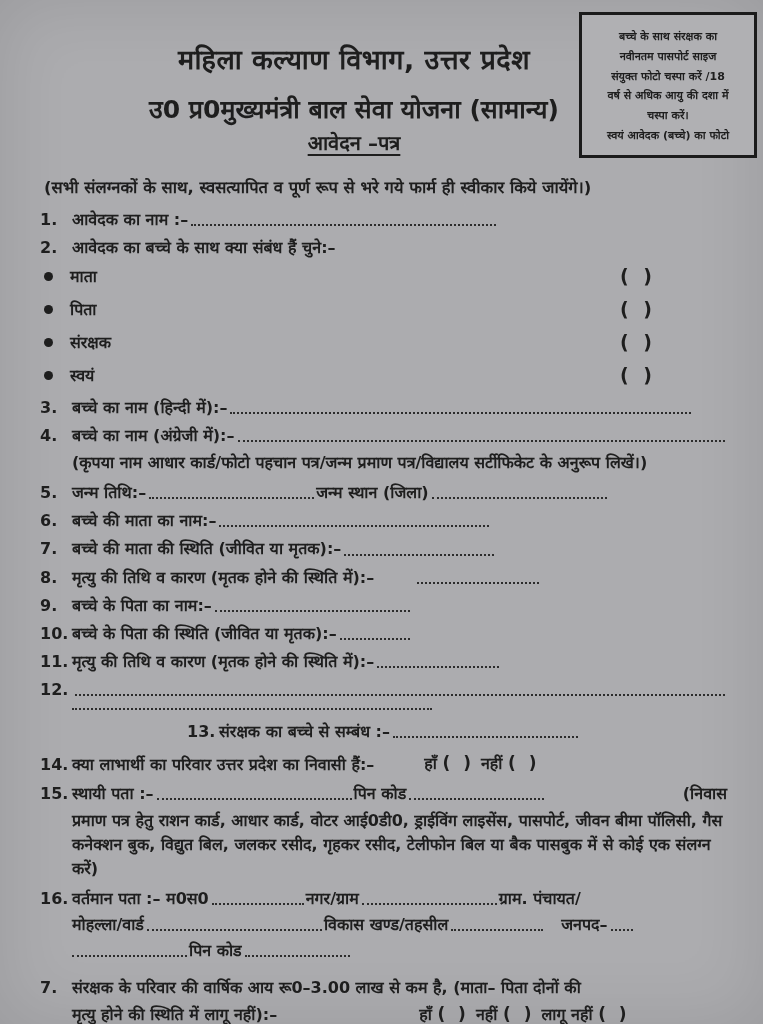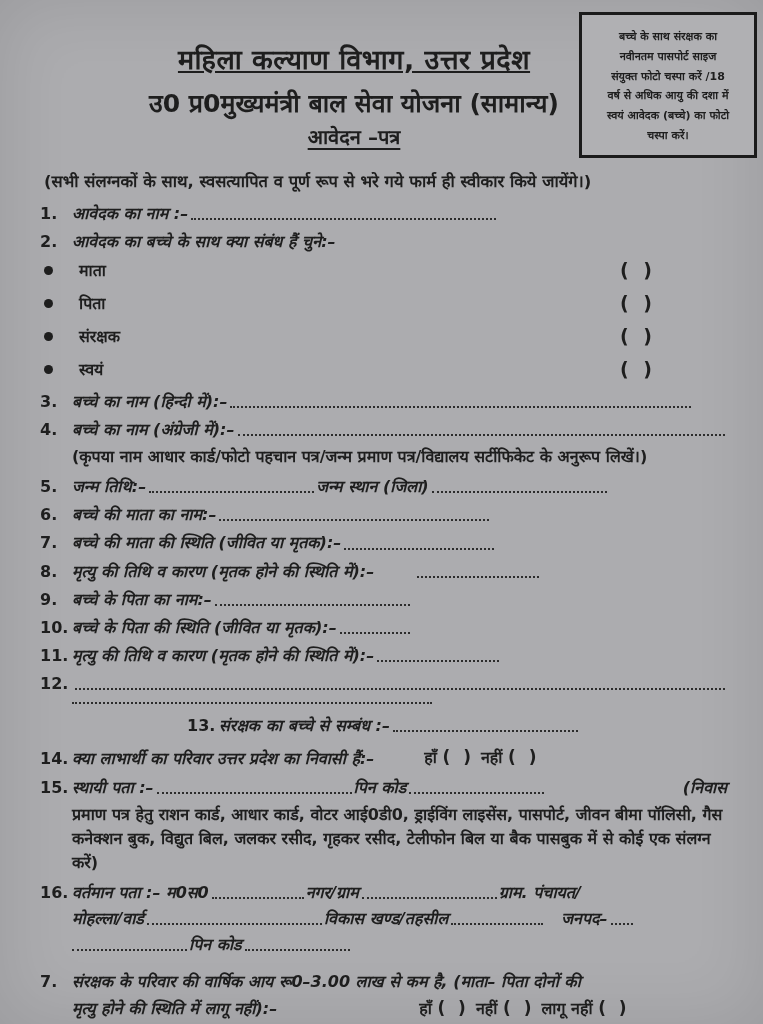--- a/index.html
+++ b/index.html
@@ -19,58 +19,58 @@
   }
   .photo-box{
     position:absolute;top:12px;right:6px;width:178px;min-height:146px;
     border:3px solid #1b1b1b;
     background:#b0b0b3;
     box-sizing:border-box;
     padding:12px 6px 8px 6px;
     font-size:11px;line-height:1.8;text-align:center;
   }
   .title-wrap{width:600px;margin:30px 0 0 14px;text-align:center;}
-  .t1{font-size:27px;letter-spacing:0.5px;text-decoration:underline;}
-  .t2{font-size:25px;margin-top:8px;}
+  .t1{font-size:27px;letter-spacing:0.5px;}
+  .t2{font-size:25px;margin-top:14px;}
   .t3{font-size:20px;margin-top:4px;text-decoration:underline;text-underline-offset:4px;}
   .notice{margin:20px 0 8px 4px;line-height:1.5;font-size:16.5px;}
   .row{display:flex;align-items:flex-end;margin:0 0 7px 0;line-height:1.32;}
   .num{flex:0 0 32px;}
-  .lbl{white-space:nowrap;font-style:italic;}
+  .lbl{white-space:nowrap;}
   .dots{display:inline-block;border-bottom:2.5px dotted #2c2c2c;margin:0 2px 4px 3px;height:2px;}
   .grow{flex:1 1 auto;min-width:24px;}
   .w20{flex:0 0 22px;} .w70{flex:0 0 70px;} .w90{flex:0 0 92px;}
   .w105{flex:0 0 105px;} .w115{flex:0 0 115px;} .w120{flex:0 0 122px;}
   .w135{flex:0 0 135px;} .w150{flex:0 0 150px;} .w165{flex:0 0 165px;}
   .w175{flex:0 0 175px;} .w185{flex:0 0 185px;} .w195{flex:0 0 195px;}
   .w270{flex:0 0 270px;} .w300{flex:0 0 305px;} .w360{flex:0 0 360px;}
   .cont{margin:0 0 7px 32px;line-height:1.5;}
   .bullet-row{position:relative;margin:0 0 11px 0;padding-left:14px;min-height:22px;}
   .bullet{position:absolute;left:-8px;top:7px;width:9px;height:9px;border-radius:50%;background:#1e1e1e;}
-  .bullet-lbl{margin-left:13px;}
+  .bullet-lbl{margin-left:4px;}
   .mark{position:absolute;left:568px;top:0;font-size:19px;word-spacing:8px;}
   .opt{white-space:nowrap;margin-left:10px;}
   .opt .m{word-spacing:7px;font-size:17px;}
   .gap40{display:inline-block;width:40px;}
   .gap150{display:inline-block;width:132px;} .mr90{margin-right:88px;} .mr40{margin-right:36px;}
   .sp{flex:1 1 auto;}
   .tight{margin-bottom:5px;}
 </style>
 </head>
 <body>
 
 <div class="page">
 
   <div class="photo-box">
     <div>बच्चे के साथ संरक्षक का</div>
     <div>नवीनतम पासपोर्ट साइज</div>
     <div>संयुक्त फोटो चस्पा करें /18</div>
     <div>वर्ष से अधिक आयु की दशा में</div>
+    <div>चस्पा करें।</div>
     <div>स्वयं आवेदक (बच्चे) का फोटो</div>
-    <div>चस्पा करें।</div>
   </div>
 
   <div class="title-wrap">
     <div class="t1">महिला कल्याण विभाग, उत्तर प्रदेश</div>
     <div class="t2">उ0 प्र0मुख्यमंत्री बाल सेवा योजना (सामान्य)</div>
     <div class="t3">आवेदन –पत्र</div>
   </div>
 
   <div class="notice">(सभी संलग्नकों के साथ, स्वसत्यापित व पूर्ण रूप से भरे गये फार्म ही स्वीकार किये जायेंगे।)</div>
 

